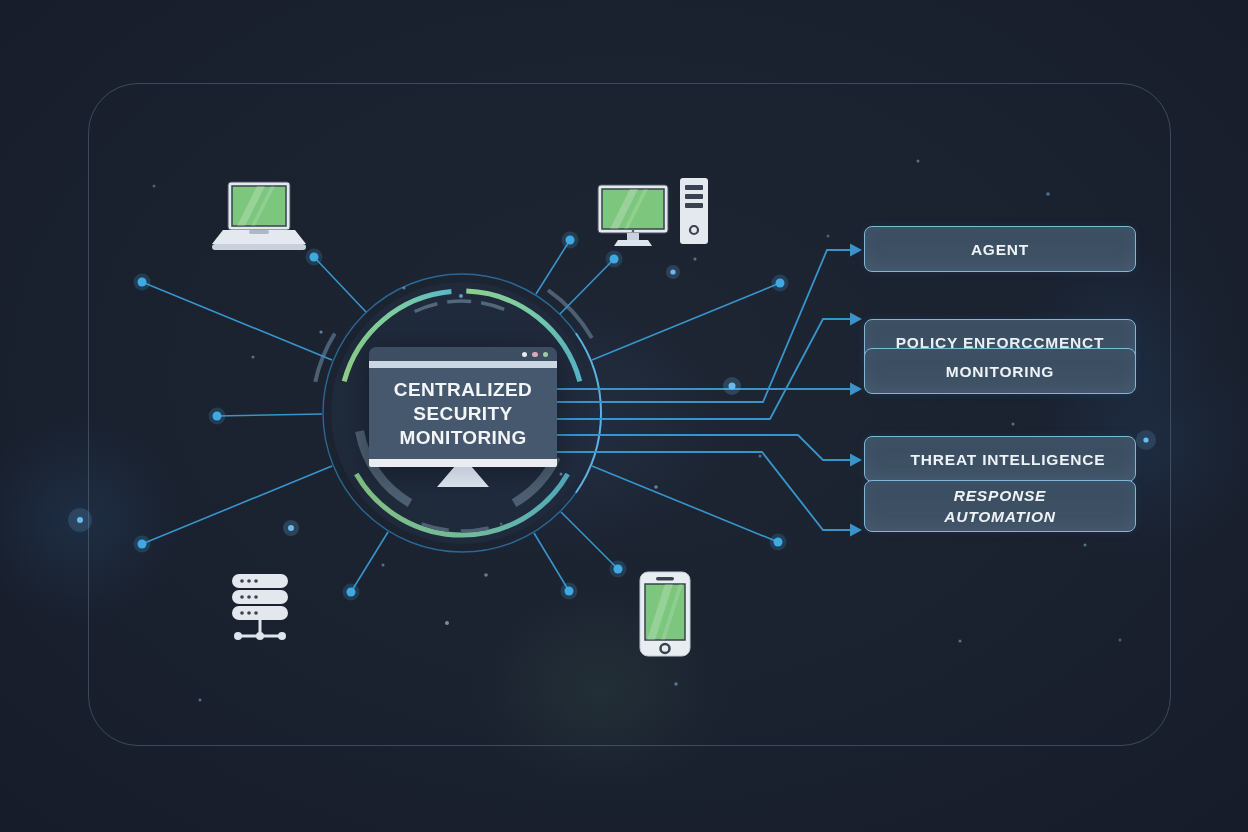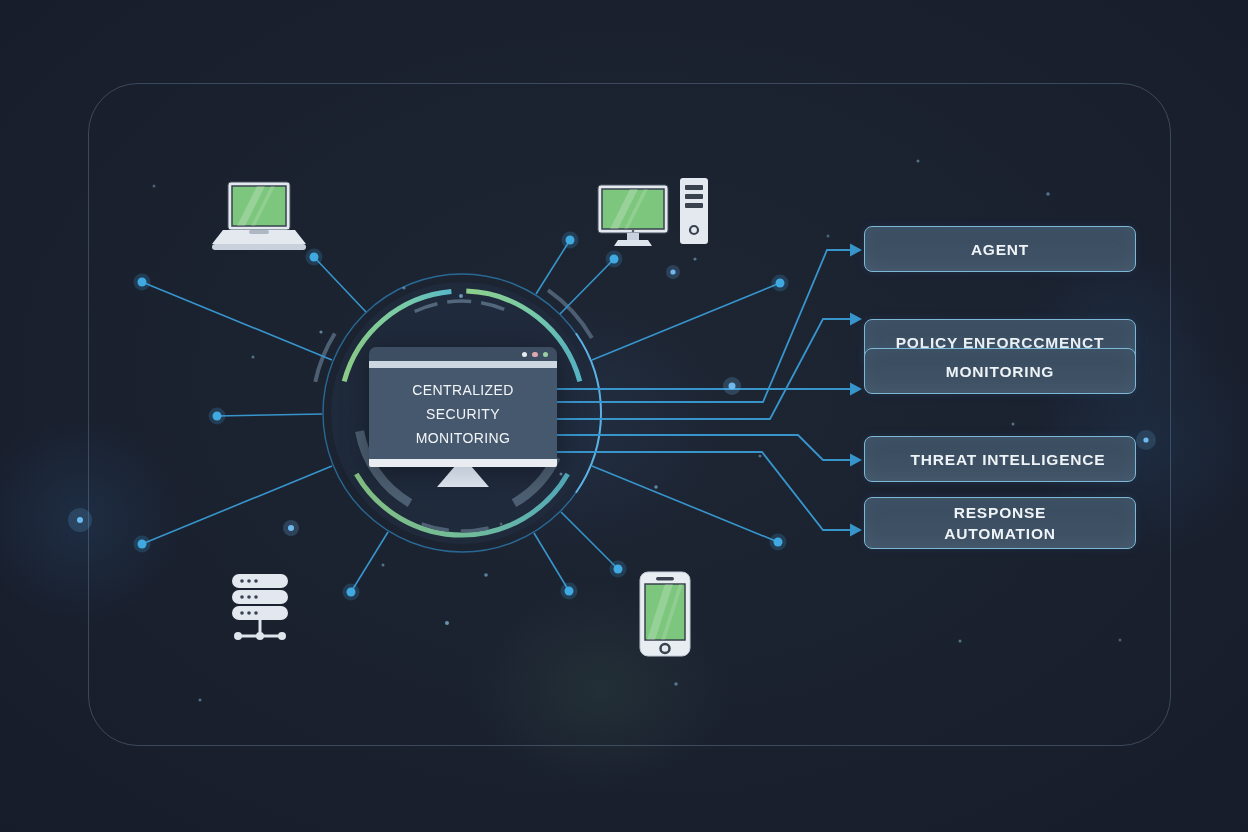--- a/index.html
+++ b/index.html
@@ -19,40 +19,40 @@
     border:1.5px solid rgba(110,132,158,0.42);border-radius:50px;
   }
   .lines-layer{position:absolute;left:0;top:0;z-index:1;}
   
   .monitor{position:absolute;left:369px;top:347px;width:188px;z-index:3;filter:drop-shadow(0 4px 14px rgba(0,0,0,0.35));}
   .mon-titlebar{height:14px;background:#3d4e62;border-radius:7px 7px 0 0;position:relative;}
   .mon-dots{position:absolute;right:9px;top:4.5px;display:flex;gap:5px;}
   .mon-dot{width:5.5px;height:5.5px;border-radius:50%;}
   .mon-strip{height:7px;background:#cdd7e2;}
   .mon-screen{height:91px;background:#46586d;display:flex;flex-direction:column;justify-content:center;align-items:center;}
-  .mon-screen span{display:block;color:#f3f6f9;font-size:14px;line-height:24px;font-weight:normal;letter-spacing:0.4px;text-align:center;}
+  .mon-screen span{display:block;color:#f3f6f9;font-size:19px;line-height:24px;font-weight:bold;letter-spacing:0.4px;text-align:center;}
   .mon-bottom{height:8px;background:#e9edf2;border-radius:0 0 2px 2px;}
   .mon-stand{position:absolute;left:437px;top:467px;width:52px;height:20px;z-index:3;
     background:linear-gradient(#c2cbd7,#d9e0ea);
     -webkit-clip-path:polygon(33% 0,67% 0,100% 100%,0 100%);clip-path:polygon(33% 0,67% 0,100% 100%,0 100%);}
   
   .node{
     position:absolute;left:864px;width:272px;z-index:2;box-sizing:border-box;
     border:1.5px solid #7db8d8;border-radius:8px;
     background:linear-gradient(180deg,#3a4c5f 0%,#41536​6 100%);
     background:linear-gradient(180deg,#3a4c5f 0%,#415366 100%);
     box-shadow:inset 0 0 18px rgba(130,180,220,0.10), 0 0 10px rgba(60,120,170,0.14);
     display:flex;align-items:center;justify-content:center;
   }
   .node span{color:#eef3f7;font-size:15.5px;font-weight:600;letter-spacing:0.8px;text-align:center;white-space:pre-line;line-height:21px;}
   .n1{top:226px;height:46px;}
   .n2{top:296px;height:46px;margin-top:23px;}
   .n3{top:348px;height:46px;}
   .n4{top:436px;height:46px;padding-left:16px;}
-  .n5{top:497px;height:52px;}
+  .n5{top:480px;height:52px;font-style:italic;}
   
   .dev{position:absolute;z-index:2;}
   .dev-laptop{left:211px;top:181px;}
   .dev-desktop{left:596px;top:176px;}
   .dev-database{left:226px;top:572px;}
   .dev-phone{left:639px;top:571px;}
 </style>
 </head>
 <body>
 

